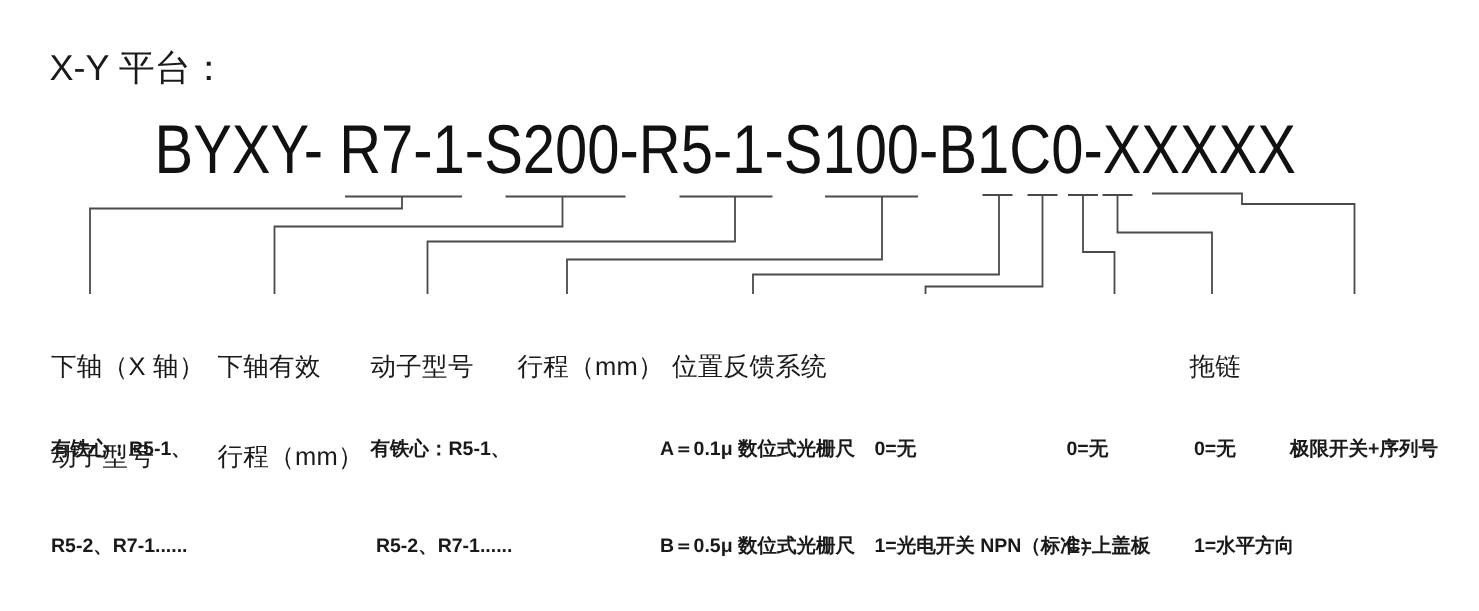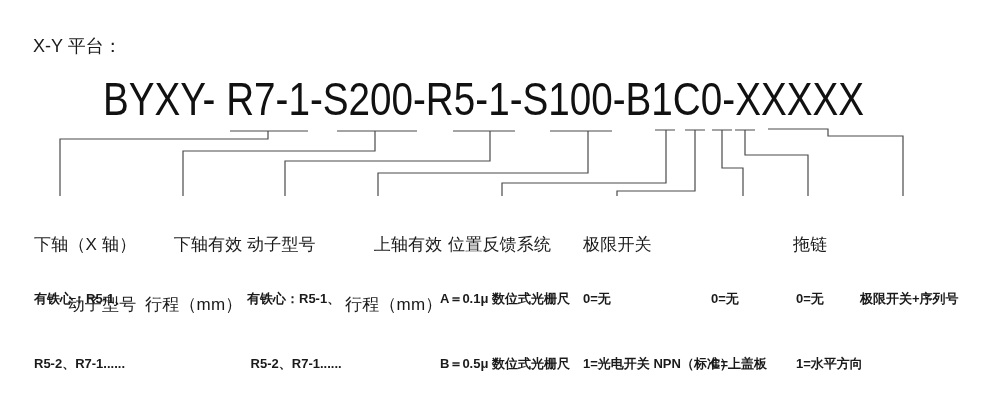--- a/index.html
+++ b/index.html
@@ -5,32 +5,32 @@
   html,body{margin:0;padding:0;}
   body{
     width:986px;height:407px;position:relative;overflow:hidden;
     background:#ffffff;
     font-family:"Liberation Sans", sans-serif;
     color:#1a1a1a;
   }
   .canvas{position:absolute;inset:0;}
   .title{
     position:absolute;left:33px;top:31px;
-    font-size:18px;line-height:30px;white-space:nowrap;
+    font-size:24px;line-height:30px;white-space:nowrap;
   }
   .code{
     position:absolute;left:103px;top:75px;
     font-size:46px;line-height:48px;white-space:nowrap;
     transform:scaleX(0.84);transform-origin:0 0;
     color:#111;
   }
   svg.leaders{position:absolute;left:0;top:0;pointer-events:none;}
   svg.leaders path{fill:none;stroke:#4a4a4a;stroke-width:1.2;}
   .col{position:absolute;top:197px;white-space:pre;}
-  .hdr{font-size:17px;line-height:24px;letter-spacing:0.2px;text-align:right;}
+  .hdr{font-size:17px;line-height:24px;letter-spacing:0.2px;}
   .details{position:absolute;left:0;top:48px;font-size:13px;line-height:21.5px;}
   .dline{white-space:pre;font-weight:bold;}
   .c1{left:34px}
   .c2{left:145px}
   .c3{left:247px}
   .c4{left:345px}
   .c5{left:448px}
   .c5 .details{left:-8px}
   .c6{left:583px}
   .c7{left:711px}
@@ -79,37 +79,35 @@
     <div class="hdr">动子型号</div>
     <div class="details">
       <div class="dline">有铁心：R5-1、</div>
       <div class="dline"> R5-2、R7-1......</div>
       
       
     </div>
   </div>
 
   <div class="col c4">
-    <div class="hdr">上轴有效</div>
     <div class="hdr">行程（mm）</div>
   </div>
 
   <div class="col c5">
     <div class="hdr">位置反馈系统</div>
     <div class="details">
       <div class="dline">A＝0.1μ 数位式光栅尺</div>
       <div class="dline">B＝0.5μ 数位式光栅尺</div>
       
       
       
     </div>
   </div>
 
   <div class="col c6">
-    <div class="hdr">极限开关</div>
     <div class="details">
       <div class="dline">0=无</div>
       <div class="dline">1=光电开关 NPN（标准）</div>
       
     </div>
   </div>
 
   <div class="col c7">
     <div class="details">
       <div class="dline">0=无</div>

